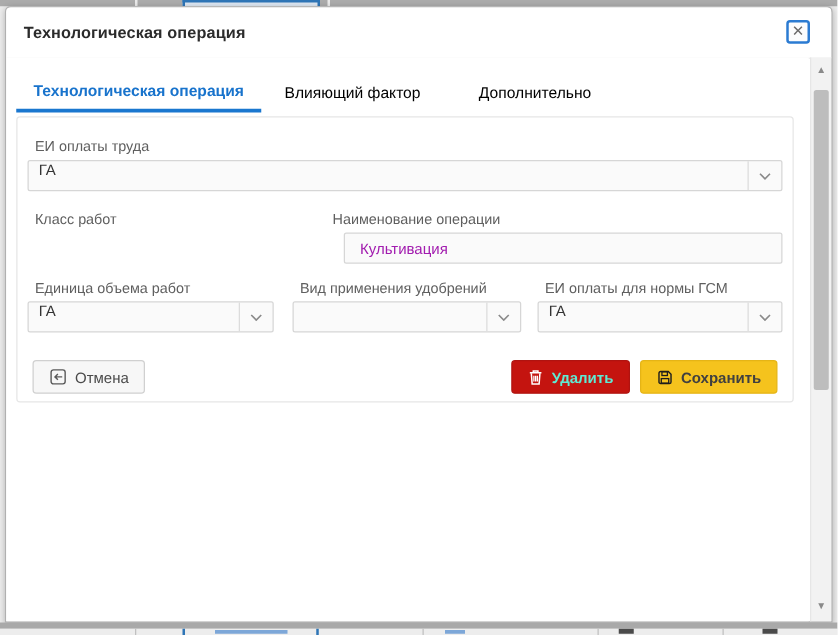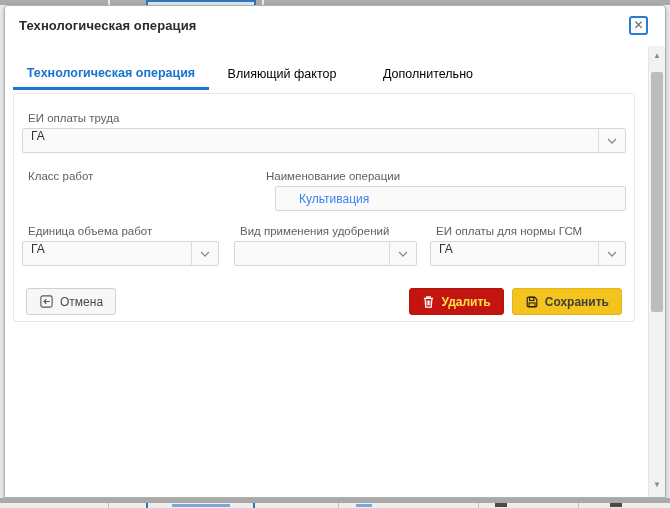--- a/index.html
+++ b/index.html
@@ -78,42 +78,42 @@
     background:#fafafa;border:1px solid #d6d6d6;border-radius:2px;
     display:flex;align-items:flex-start;cursor:pointer;
   }
   .field .val{flex:1;padding:0 8px;font-size:12px;color:#333;
     white-space:nowrap;overflow:hidden;}
   .field .chev{width:26px;align-self:stretch;border-left:1px solid #dcdcdc;
     display:flex;align-items:center;justify-content:center;}
   .txt-input{
     position:absolute;height:25px;box-sizing:border-box;
     background:#fafafa;border:1px solid #d6d6d6;border-radius:2px;
-    padding:0 23px;font-size:12px;color:#3b82f6;outline:none;
+    padding:0 12px;font-size:12px;color:#a21caf;outline:none;
     font-family:"Liberation Sans","DejaVu Sans",sans-serif;
   }
 
   
   .lbl-r1{left:14px;top:18px;}
   .fld-r1{left:8px;top:34px;width:604px;}
   .lbl-r2a{left:14px;top:76px;}  .fld-r2a{left:8px;top:92px;width:244px;}
   .lbl-r2b{left:252px;top:76px;} .fld-r2b{left:261px;top:92px;width:351px;}
   .lbl-r3a{left:14px;top:131px;} .fld-r3a{left:8px;top:147px;width:197px;}
   .lbl-r3b{left:226px;top:131px;}.fld-r3b{left:220px;top:147px;width:183px;}
   .lbl-r3c{left:422px;top:131px;}.fld-r3c{left:416px;top:147px;width:196px;}
 
   .btn-row{position:absolute;left:12px;right:12px;top:194px;height:27px;
     display:flex;align-items:center;justify-content:space-between;}
   .btn-group{display:flex;gap:8px;}
   .btn{display:inline-flex;align-items:center;gap:6px;height:27px;
     padding:0 12px;border-radius:3px;font-size:12px;cursor:pointer;
     box-sizing:border-box;border:1px solid transparent;
     font-family:"Liberation Sans","DejaVu Sans",sans-serif;}
   .btn-cancel{background:#f7f7f7;border-color:#d0d0d0;color:#4a4a4a;}
-  .btn-delete{background:#c4140f;color:#fde047;font-weight:700;border-color:#b01310;}
+  .btn-delete{background:#c4140f;color:#5eead4;font-weight:700;border-color:#b01310;}
   .btn-save{background:#f5c31d;color:#404040;font-weight:700;border-color:#e5b416;}
 </style>
 </head>
 <body>
 
 <div class="bg-top">
   <div class="gap" style="left:108px"></div>
   <div class="tab-hint"></div>
   <div class="gap" style="left:262px"></div>
 </div>

